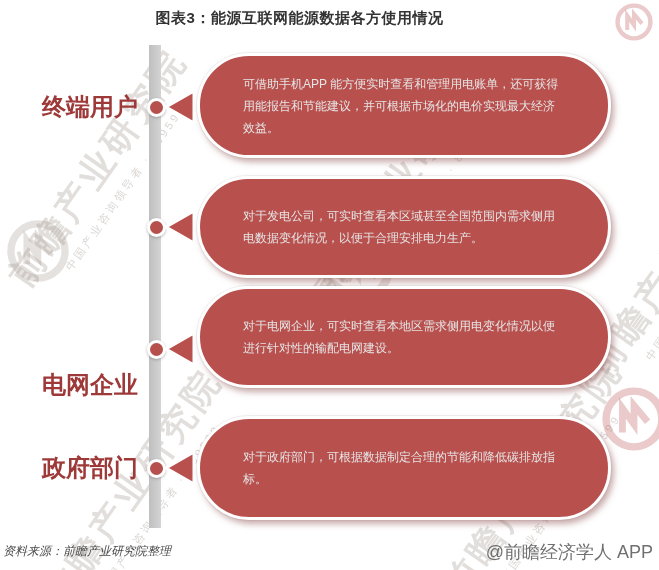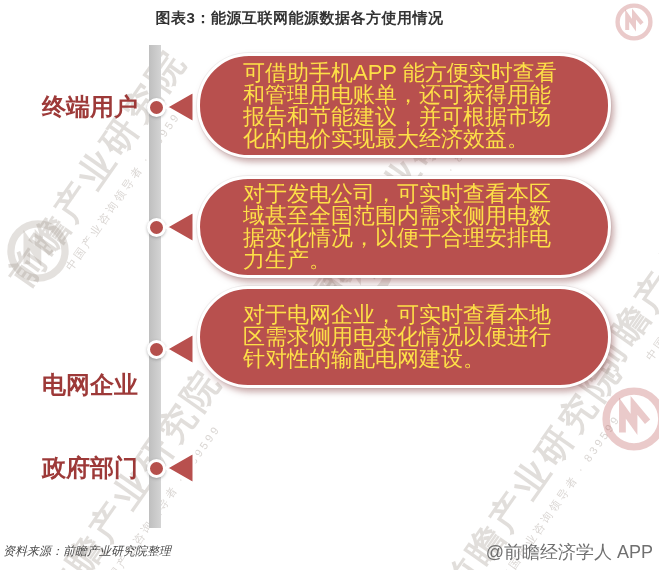--- a/index.html
+++ b/index.html
@@ -55,22 +55,22 @@
     background:#b8504e;
     border:3px solid #ffffff;
     border-radius:52px;
     box-shadow:3px 4px 6px rgba(145,85,85,.5), 0 0 0 1px rgba(0,0,0,.05);
     box-sizing:border-box;
     display:flex;
     align-items:center;
   }
   .bubble-text{
     padding:8px 42px 8px 43px;
-    color:#fde047;
-    font-size:22px;
+    color:#e5e5e5;
+    font-size:12px;
     line-height:22px;
     text-align:left;
   }
   .footer-source{
     position:absolute;
     left:3px;top:543px;
     font-size:12px;
     font-style:italic;
     color:#4a4a4a;
   }
@@ -178,17 +178,20 @@
     </svg>
   <div class="bubble" style="top:286px;height:102px;">
     <div class="bubble-text">对于电网企业，可实时查看本地区需求侧用电变化情况以便进行针对性的输配电网建设。</div>
   </div>
 
   <div class="row-label" style="top:456px;">政府部门</div>
   <div class="dot" style="left:147px;top:459px;"></div>
   <svg class="arrow" style="left:163px;top:449px;" viewBox="0 0 34 38">
       <polygon points="3,19 31,3 31,35" fill="#b8504e" stroke="#ffffff" stroke-width="3"></polygon>
     </svg>
+  <div class="bubble" style="top:416px;height:104px;">
+    <div class="bubble-text">对于政府部门，可根据数据制定合理的节能和降低碳排放指标。</div>
+  </div>
 
   <div class="footer-source">资料来源：前瞻产业研究院整理</div>
   <div class="footer-credit">@前瞻经济学人 APP</div>
 
 </div>
 
 </body></html>

